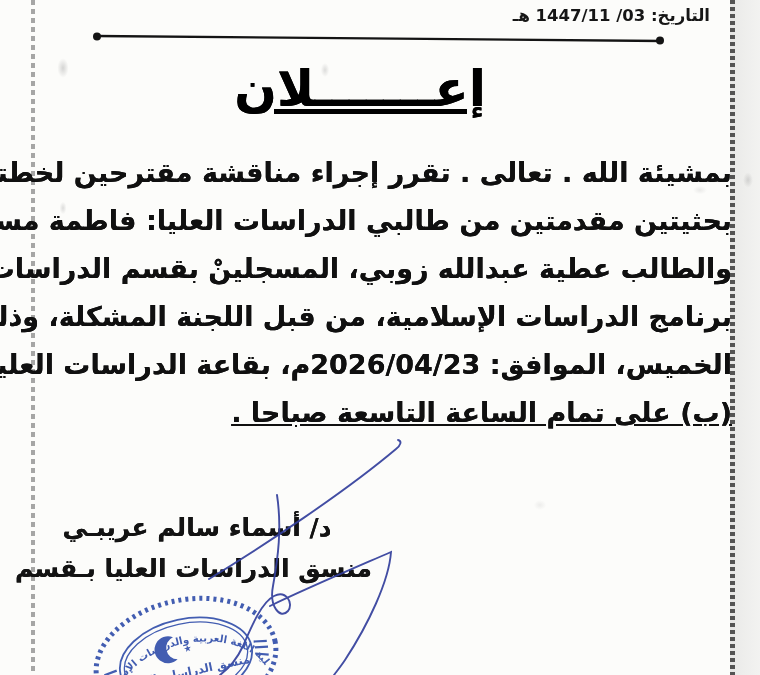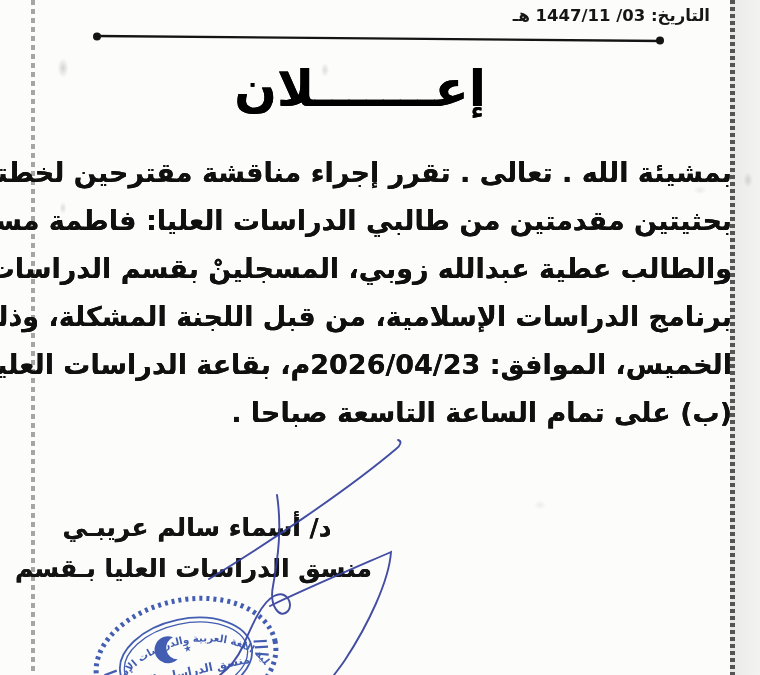--- a/index.html
+++ b/index.html
@@ -41,34 +41,35 @@
   .date-greg{
     position:absolute;top:1px;left:58px;
     direction:rtl;font-size:16px;font-weight:bold;white-space:nowrap;
   }
   .doc-title{
     position:absolute;top:60px;left:170px;width:380px;
     direction:rtl;text-align:center;
     font-size:50px;font-weight:bold;color:#000;
     white-space:nowrap;
     text-shadow:0 0 .6px #000;
+    text-decoration:underline;
   }
   .body-text{
     position:absolute;top:149px;left:38px;width:694px;
     direction:rtl;
   }
   .body-line{
     height:48px;line-height:48px;
     font-size:27px;font-weight:bold;color:#101010;
     text-align:justify;text-align-last:justify;
     white-space:nowrap;
     text-shadow:0 0 .5px #101010;
   }
   .body-line.last{
-    text-align:center;text-align-last:right;
+    text-align:center;text-align-last:right;text-decoration:underline;
   }
   .signatory{
     position:absolute;top:507px;left:22px;width:350px;
     direction:rtl;text-align:center;
     font-weight:bold;color:#131313;
     text-shadow:0 0 .5px #131313;
   }
   .signatory .name{font-size:25px;height:41px;line-height:41px;white-space:nowrap;}
   .signatory .role{font-size:25px;height:41px;line-height:41px;white-space:nowrap;}
   svg.overlay{position:absolute;left:0;top:0;pointer-events:none;}

